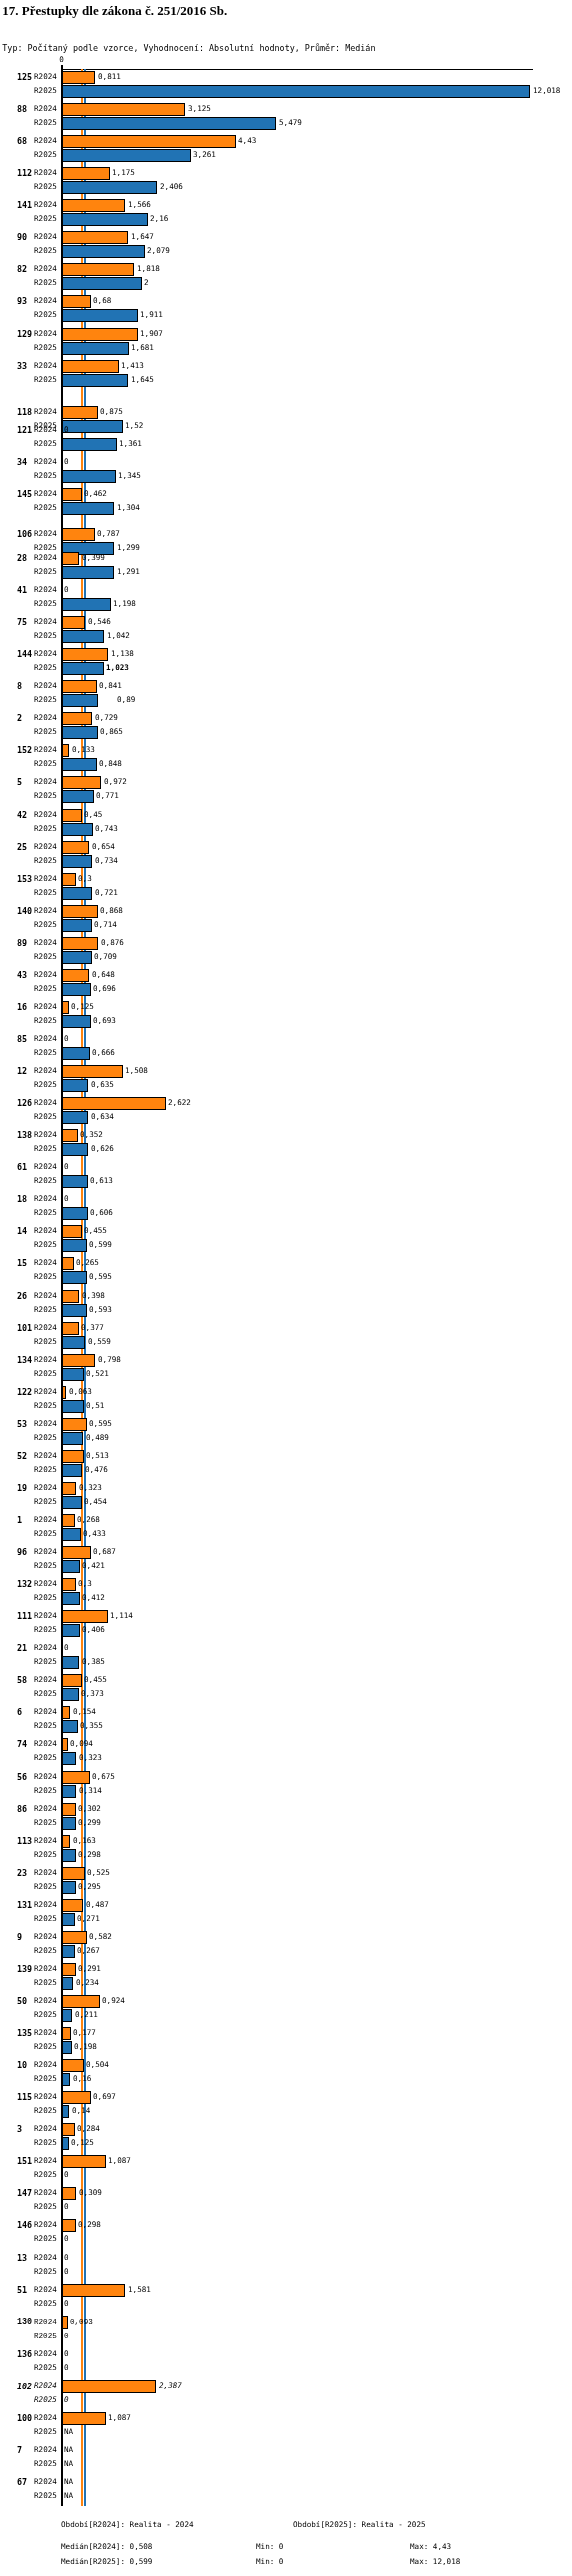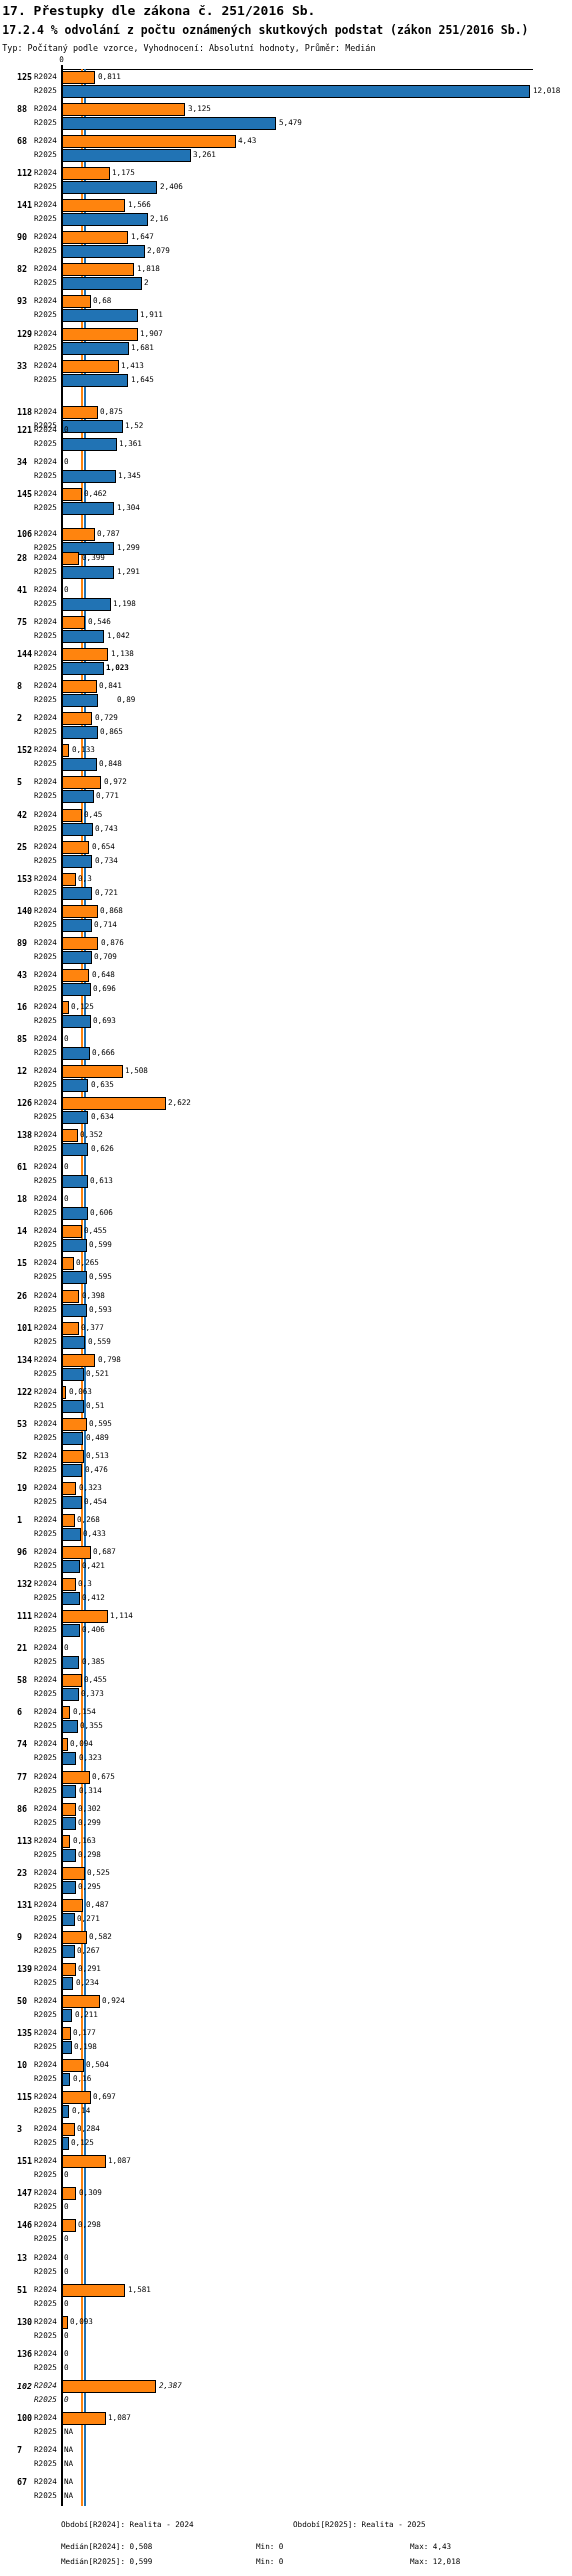--- a/index.html
+++ b/index.html
@@ -1,20 +1,20 @@
 <!DOCTYPE html>
 <html style="font-size:12.2px"><head>
 <meta charset="utf-8">
 <style>
   html,body{margin:0;padding:0;background:#fff;}
   .page{
     position:relative;width:573px;height:2576px;background:#ffffff;
     font-family:"DejaVu Sans Mono",monospace;color:#000;overflow:hidden;
   }
-  .title{position:absolute;left:2.3px;top:3.1px;font-size:13px;font-weight:bold;white-space:nowrap;}
+  .title{position:absolute;left:2.3px;top:3.1px;font-size:13px;font-weight:bold;white-space:nowrap;font-family:Liberation Serif, serif;}
   .subtitle{position:absolute;left:2.3px;top:23px;font-size:11.5px;font-weight:bold;white-space:nowrap;}
   .meta{position:absolute;left:2.3px;top:43px;font-size:8.4px;white-space:nowrap;}
   .chart{position:absolute;left:0;top:69px;width:573px;}
   .y-axis{position:absolute;left:61px;top:0;width:1.5px;background:#000;}
   .x-axis{position:absolute;left:61px;top:0;height:0.8px;background:#000;}
   .zero-tick{position:absolute;left:61px;top:-3.8px;width:1.5px;height:3.8px;background:#000;}
   .zero-label{position:absolute;left:53px;top:-14.5px;width:17px;font-size:7.6px;text-align:center;}
   .median-line{position:absolute;top:0;width:1.5px;}
   .group{position:absolute;left:0;width:573px;height:32px;}
   .gnum{position:absolute;left:17px;top:2.3px;font-size:8.4px;font-weight:bold;line-height:12.2px;}
@@ -22,21 +22,20 @@
   .slabel{position:absolute;left:34px;top:0;font-size:7.6px;line-height:12.2px;}
   .bar{position:absolute;left:62px;top:0;height:10.7px;border:0.8px solid #000;box-sizing:content-box;}
   .vlabel{position:absolute;top:0;font-size:7.6px;line-height:12.2px;white-space:nowrap;}
   .footer-line{position:absolute;font-size:7.6px;white-space:nowrap;}
 </style>
 </head>
 <body>
 
 <div class="page">
   <div class="title">17. Přestupky dle zákona č. 251/2016 Sb.</div>
-  <div class="subtitle">17.2.4 % odvolání z počtu oznámených skutkových podstat (zákon 251/2016 Sb.)</div>
   <div class="meta">Typ: Počítaný podle vzorce, Vyhodnocení: Absolutní hodnoty, Průměr: Medián</div>
 
   <div class="chart">
     <div class="zero-label">0</div>
     <div class="zero-tick"></div>
     <div class="x-axis" id="x-axis" style="width: 472px;"></div>
     <div class="y-axis" id="y-axis" style="height: 2437px;"></div>
     <div class="median-line" id="median-r2024" style="left: 81px; height: 2437px; background: rgb(255, 132, 14);"></div>
     <div class="median-line" id="median-r2025" style="left: 84px; height: 2437px; background: rgb(33, 115, 180);"></div>
     <div id="rows">
@@ -716,21 +715,21 @@
             <div class="bar" style="width: 3.8px; background: rgb(255, 132, 14);"></div>
             <span class="vlabel" style="left: 70px;">0,094</span>
           </div>
           <div class="brow" style="top: 16px;">
             <span class="slabel">R2025</span>
             <div class="bar" style="width: 12.2px; background: rgb(33, 115, 180);"></div>
             <span class="vlabel" style="left: 79px;">0,323</span>
           </div>
         </div>
         <div class="group" style="top: 1700px;">
-          <div class="gnum">77</div>
+          <div class="gnum">56</div>
           <div class="brow" style="top: 2.3px;">
             <span class="slabel">R2024</span>
             <div class="bar" style="width: 26px; background: rgb(255, 132, 14);"></div>
             <span class="vlabel" style="left: 92px;">0,675</span>
           </div>
           <div class="brow" style="top: 16px;">
             <span class="slabel">R2025</span>
             <div class="bar" style="width: 12.2px; background: rgb(33, 115, 180);"></div>
             <span class="vlabel" style="left: 79px;">0,314</span>
           </div>
@@ -930,21 +929,21 @@
           <div class="brow" style="top: 2.3px;">
             <span class="slabel">R2024</span>
             <div class="bar" style="width: 61px; background: rgb(255, 132, 14);"></div>
             <span class="vlabel" style="left: 128px;">1,581</span>
           </div>
           <div class="brow" style="top: 16px;">
             <span class="slabel">R2025</span>
             <span class="vlabel" style="left: 64px;">0</span>
           </div>
         </div>
-        <div class="group" style="top: 2245px;">
+        <div class="group" style="top: 2245px; font-family: Liberation Mono, monospace;">
           <div class="gnum">130</div>
           <div class="brow" style="top: 2.3px;">
             <span class="slabel">R2024</span>
             <div class="bar" style="width: 3.8px; background: rgb(255, 132, 14);"></div>
             <span class="vlabel" style="left: 70px;">0,093</span>
           </div>
           <div class="brow" style="top: 16px;">
             <span class="slabel">R2025</span>
             <span class="vlabel" style="left: 64px;">0</span>
           </div>

